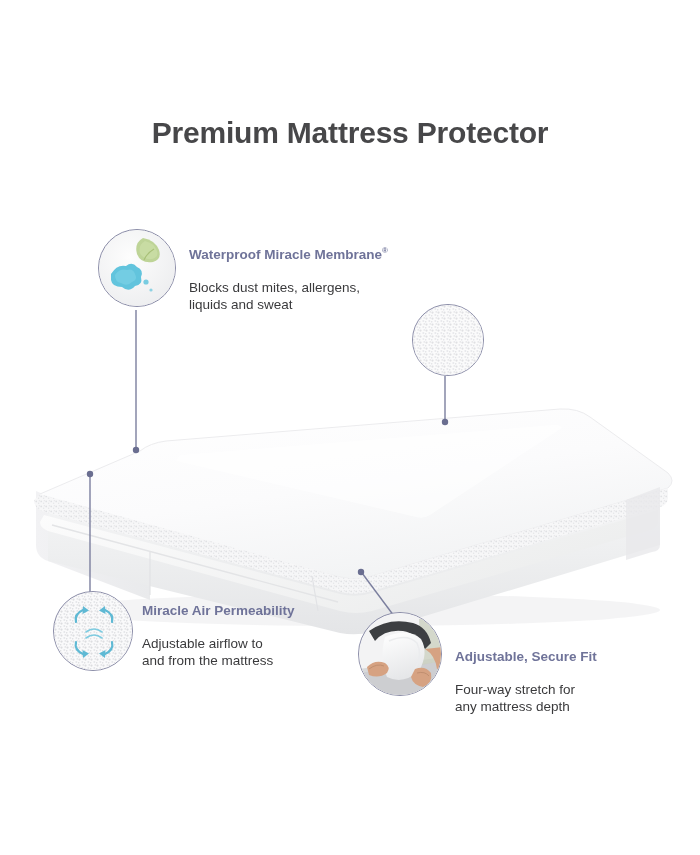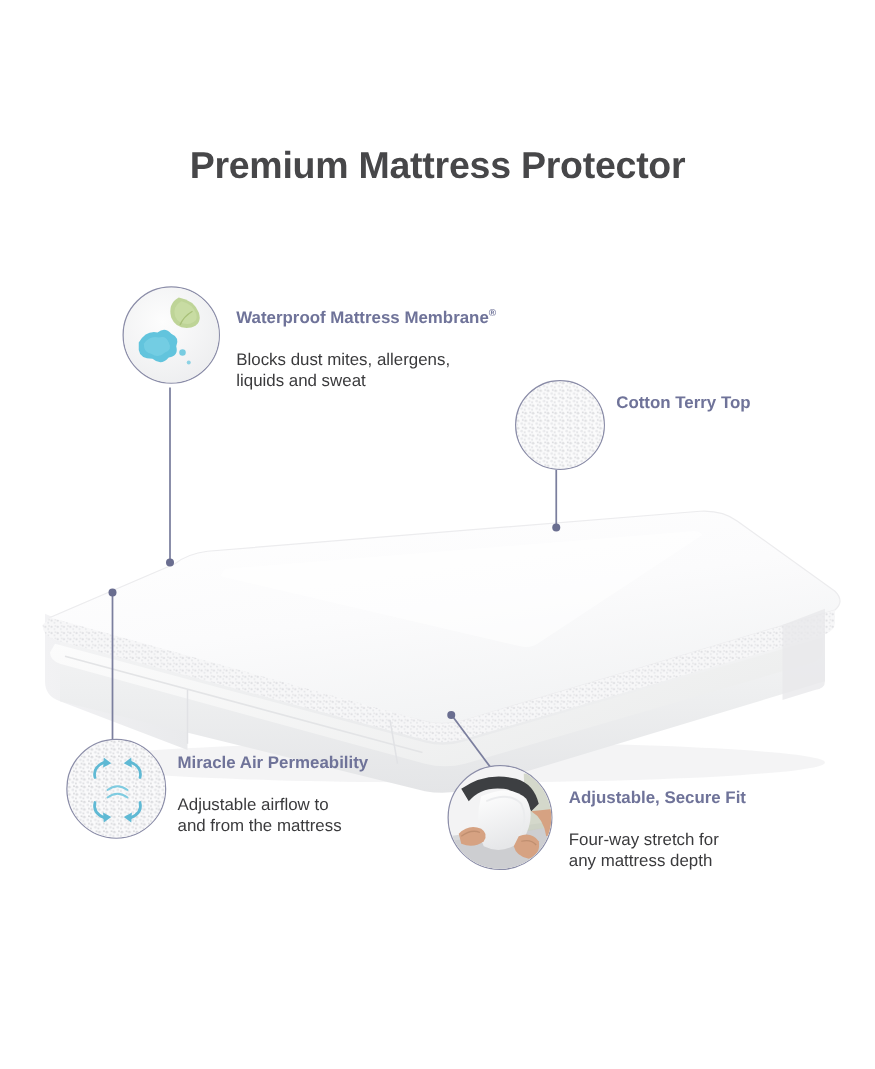--- a/index.html
+++ b/index.html
@@ -184,21 +184,21 @@
 
         <path d="M 12,44 Q 18,34 27,36 Q 33,31 38,37 Q 45,40 42,47
                  Q 44,55 36,56 Q 30,63 23,57 Q 13,57 12,50 Z" fill="#62c4dd"></path>
         <path d="M 16,45 Q 21,38 28,40 Q 34,38 36,44 Q 39,50 33,52
                  Q 28,57 22,53 Q 16,52 16,45 Z" fill="#7ad0e4" opacity="0.75"></path>
         <circle cx="47" cy="52" r="2.6" fill="#62c4dd" opacity="0.85"></circle>
         <circle cx="52" cy="60" r="1.6" fill="#62c4dd" opacity="0.7"></circle>
       </svg>
     </div>
     <div class="callout-text" style="left:189px; top:242px; width:270px;">
-      <div class="callout-head"><span>Waterproof Mattress Membrane</span><span class="reg">®</span></div>
+      <div class="callout-head"><span>Waterproof Miracle Membrane</span><span class="reg">®</span></div>
       <div class="callout-body">Blocks dust mites, allergens,
 liquids and sweat</div>
     </div>
   </div>
 
   <div class="callout">
     <div class="callout-icon" style="left:412px; top:304px; width:72px; height:72px;">
       <svg width="72" height="72" viewBox="0 0 72 72">
         <defs>
           <pattern id="terryPat" width="6" height="6" patternUnits="userSpaceOnUse">
@@ -207,21 +207,20 @@
             <circle cx="4.3" cy="3.9" r="1.0" fill="#e3e4e7"></circle>
             <circle cx="5.2" cy="0.9" r="0.7" fill="#cfd0d4"></circle>
             <circle cx="0.7" cy="4.8" r="0.8" fill="#dcdde0"></circle>
           </pattern>
         </defs>
         <circle cx="36" cy="36" r="36" fill="url(#terryPat)"></circle>
         <circle cx="36" cy="36" r="36" fill="#ffffff" opacity="0.18"></circle>
       </svg>
     </div>
     <div class="callout-text" style="left:493px; top:310px; width:200px;">
-      <div class="callout-head"><span>Cotton Terry Top</span><span class="reg"></span></div>
     </div>
   </div>
 
   <div class="callout">
     <div class="callout-icon" style="left:53px; top:591px; width:80px; height:80px;">
       <svg width="80" height="80" viewBox="0 0 80 80">
         <defs>
           <pattern id="terryPat2" width="6" height="6" patternUnits="userSpaceOnUse">
             <rect width="6" height="6" fill="#fafafb"></rect>
             <circle cx="1.5" cy="1.6" r="1.1" fill="#dcdde0"></circle>
@@ -285,20 +284,20 @@
           <path d="M 8,54 Q 16,46 26,50 Q 32,54 28,60 Q 20,66 10,62 Z" fill="#d6a282"></path>
           <path d="M 10,56 Q 18,50 25,53" stroke="#c08f70" stroke-width="1" fill="none"></path>
 
           <path d="M 56,56 Q 66,52 72,60 Q 74,70 64,74 Q 54,72 52,64 Z" fill="#d6a282"></path>
           <path d="M 58,60 Q 66,58 70,63" stroke="#c08f70" stroke-width="1" fill="none"></path>
 
           <path d="M 66,36 Q 76,42 78,56 L 84,54 L 84,34 Z" fill="#d6a282"></path>
         </g>
       </svg>
     </div>
-    <div class="callout-text" style="left:455px; top:626px; width:220px;">
+    <div class="callout-text" style="left:455px; top:644px; width:220px;">
       <div class="callout-head"><span>Adjustable, Secure Fit</span><span class="reg"></span></div>
       <div class="callout-body">Four-way stretch for
 any mattress depth</div>
     </div>
   </div>
 
 </div>
 
 </body></html>

